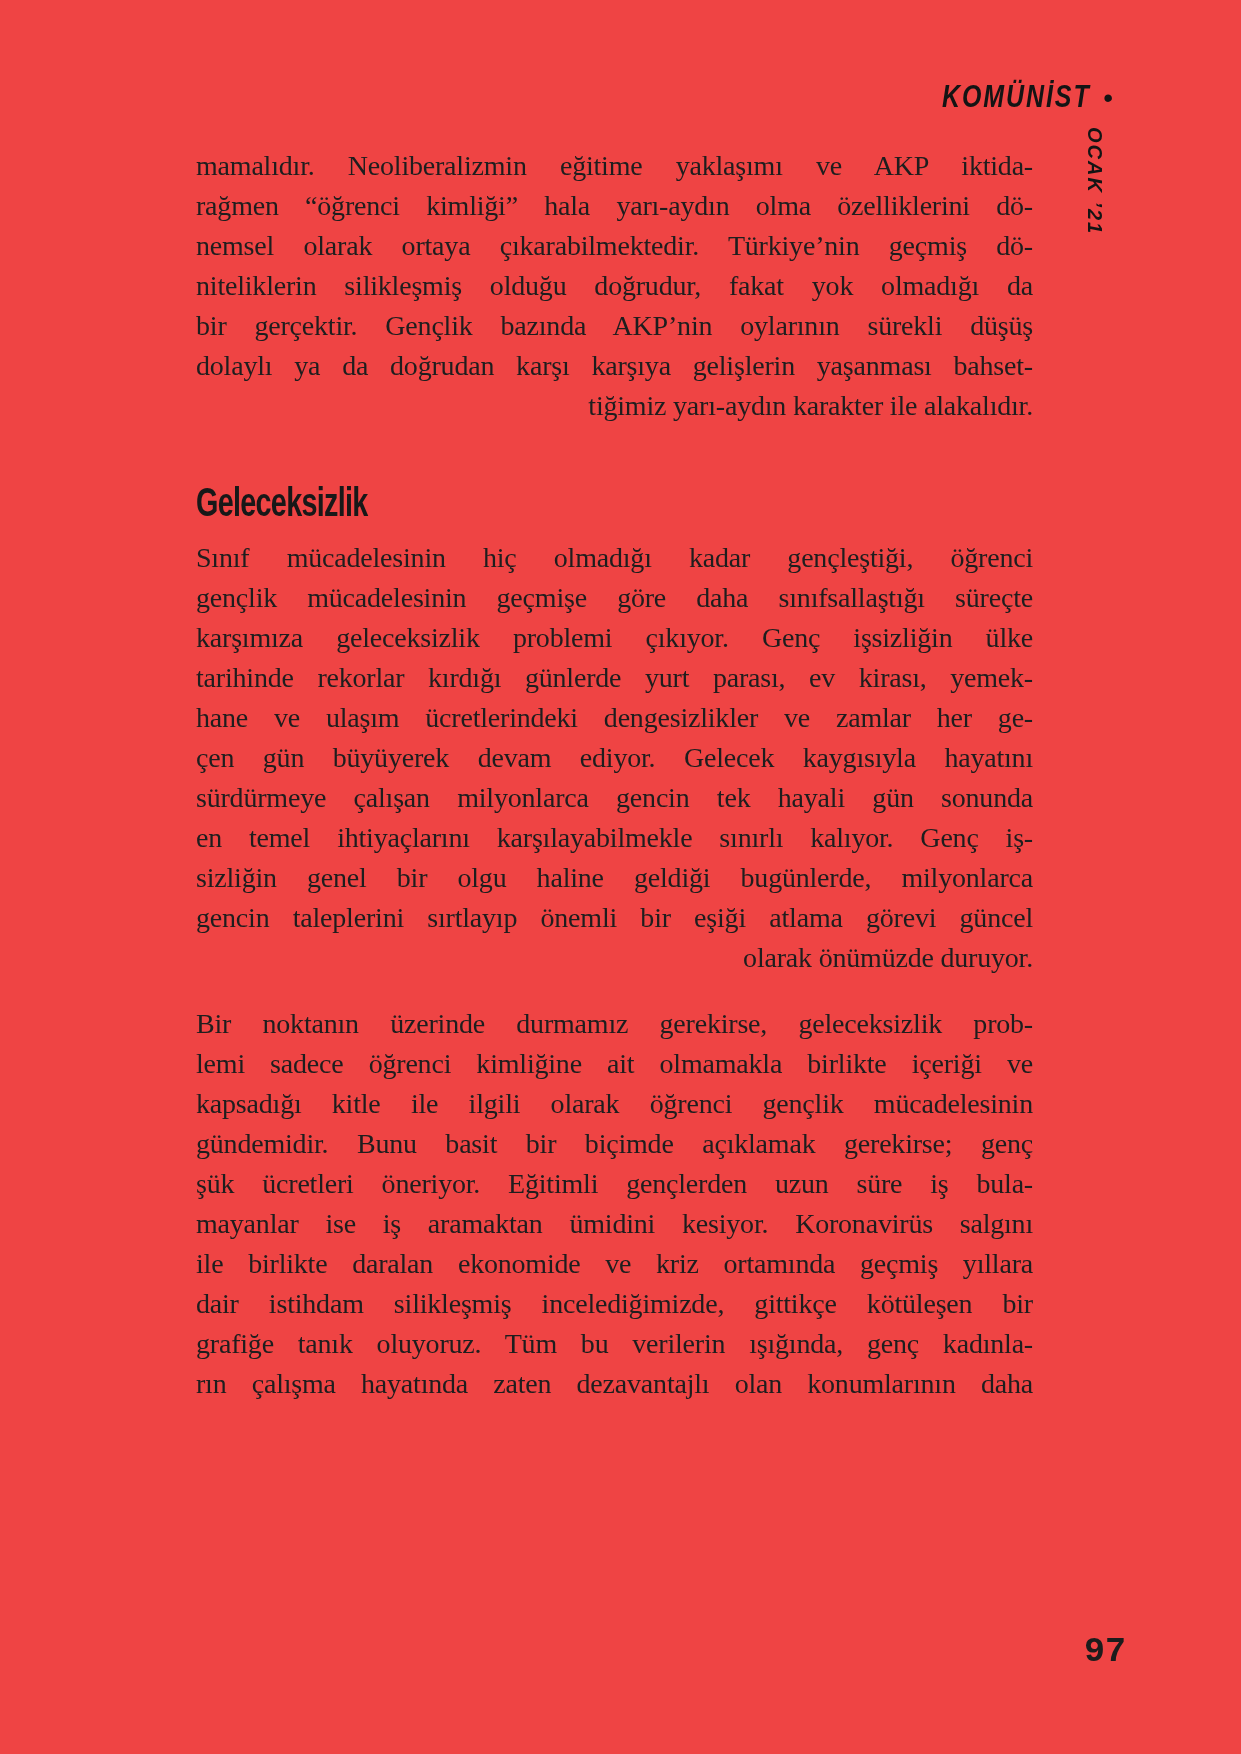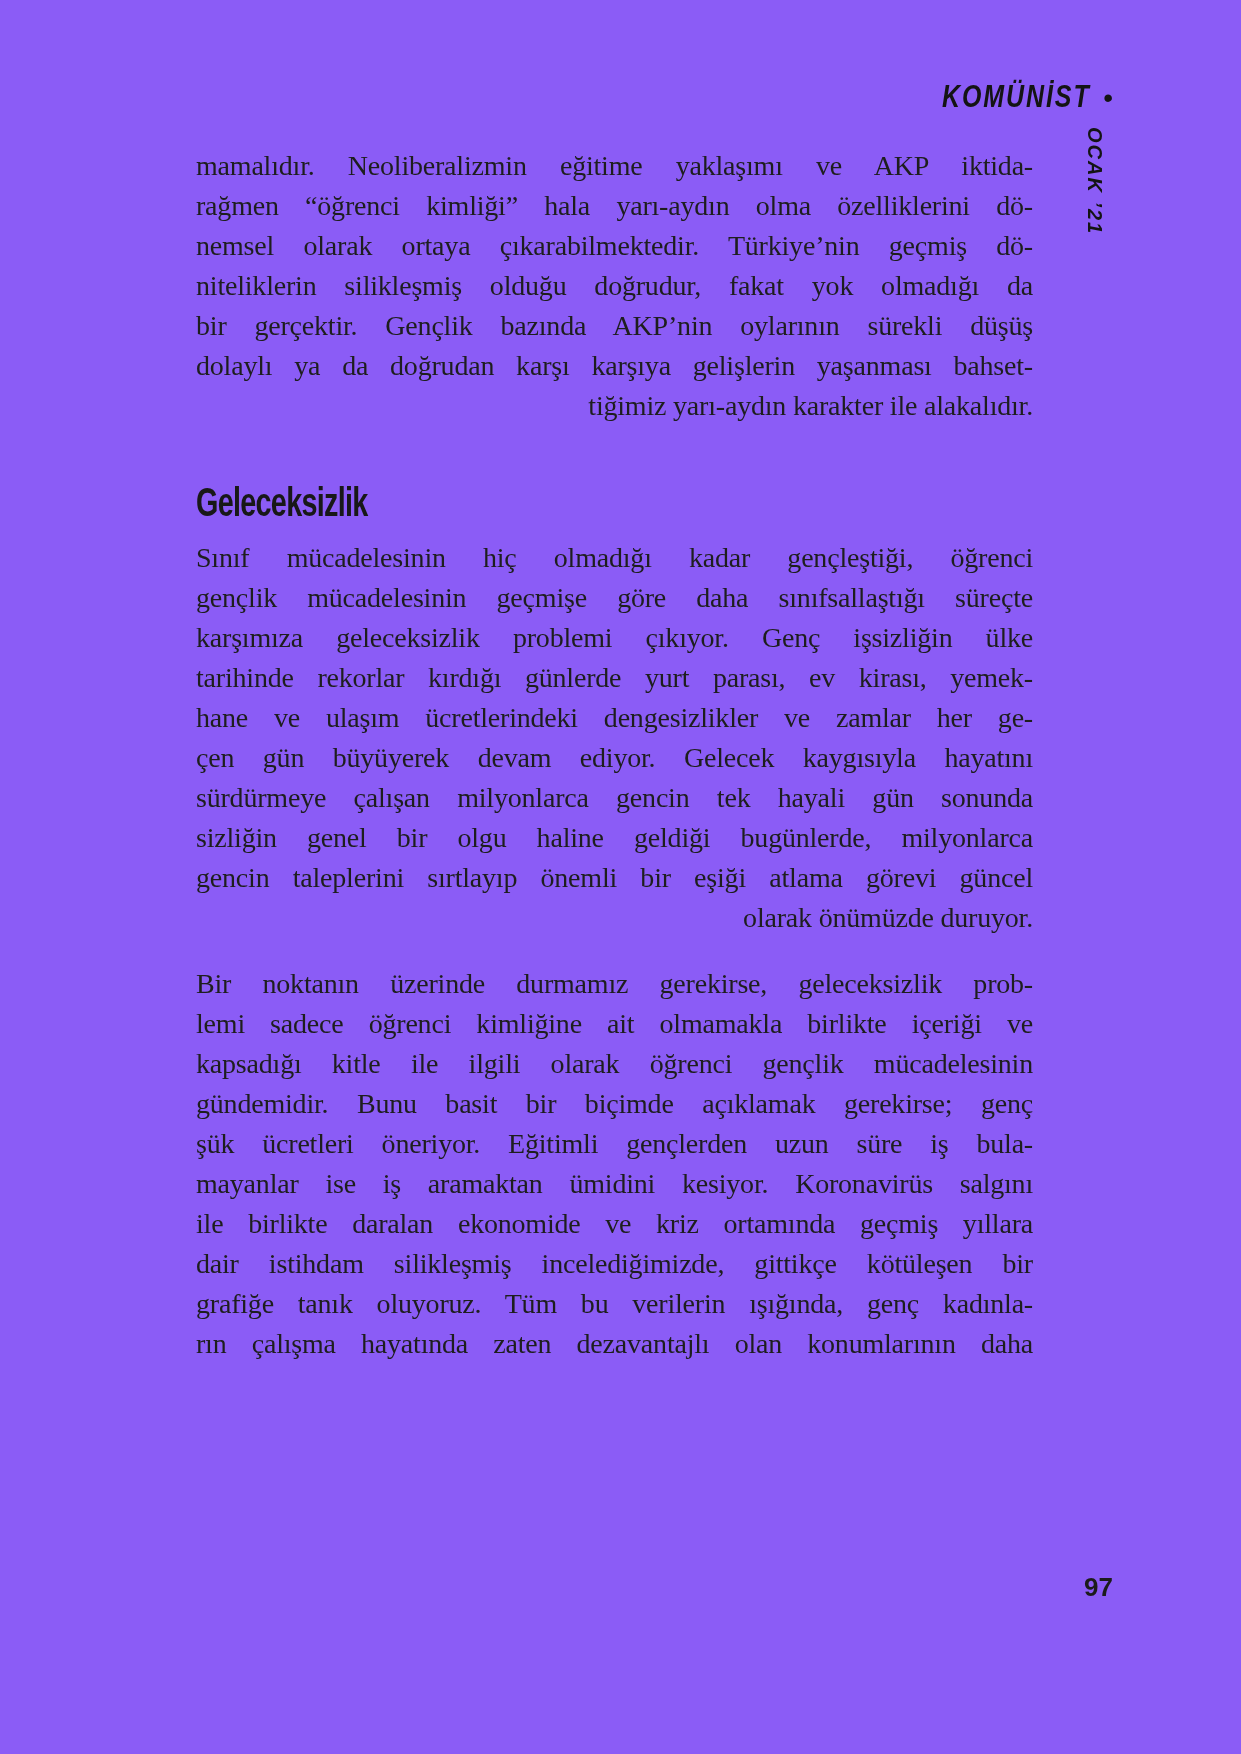--- a/index.html
+++ b/index.html
@@ -5,21 +5,21 @@
 <style>
   html, body {
     margin: 0;
     padding: 0;
     background: #ffffff;
   }
   .page {
     position: relative;
     width: 1241px;
     height: 1754px;
-    background: #8b5cf6;
+    background: #ef4444;
     overflow: hidden;
     font-family: "Liberation Serif", serif;
   }
 
   
   .running-header {
     position: absolute;
     top: 78px;
     right: 128px;
     display: flex;
@@ -93,24 +93,24 @@
     margin: 56px 0 16px 0;
     transform: scaleX(0.72);
     transform-origin: 0 50%;
     white-space: nowrap;
   }
 
   
   .page-number {
     position: absolute;
     left: 1084px;
-    top: 1572px;
-    font-family: Liberation Sans, sans-serif;
+    top: 1632px;
+    font-family: Liberation Mono, monospace;
     font-weight: 700;
-    font-size: 26px;
+    font-size: 35px;
     color: #1c1c1c;
   }
 </style>
 </head>
 <body>
 
 <div class="page">
 
   <div class="running-header">
     <span class="magazine-title">KOMÜNİST</span>
@@ -131,20 +131,21 @@
       </div>
       <h2 class="section-heading">Geleceksizlik</h2>
       <div class="paragraph">
         <div class="line j">Sınıf mücadelesinin hiç olmadığı kadar gençleştiği, öğrenci</div>
         <div class="line j">gençlik mücadelesinin geçmişe göre daha sınıfsallaştığı süreçte</div>
         <div class="line j">karşımıza geleceksizlik problemi çıkıyor. Genç işsizliğin ülke</div>
         <div class="line j">tarihinde rekorlar kırdığı günlerde yurt parası, ev kirası, yemek-</div>
         <div class="line j">hane ve ulaşım ücretlerindeki dengesizlikler ve zamlar her ge-</div>
         <div class="line j">çen gün büyüyerek devam ediyor. Gelecek kaygısıyla hayatını</div>
         <div class="line j">sürdürmeye çalışan milyonlarca gencin tek hayali gün sonunda</div>
+        <div class="line j">en temel ihtiyaçlarını karşılayabilmekle sınırlı kalıyor. Genç iş-</div>
         <div class="line j">sizliğin genel bir olgu haline geldiği bugünlerde, milyonlarca</div>
         <div class="line j">gencin taleplerini sırtlayıp önemli bir eşiği atlama görevi güncel</div>
         <div class="line">olarak önümüzde duruyor.</div>
       </div>
       <div class="paragraph">
         <div class="line j">Bir noktanın üzerinde durmamız gerekirse, geleceksizlik prob-</div>
         <div class="line j">lemi sadece öğrenci kimliğine ait olmamakla birlikte içeriği ve</div>
         <div class="line j">kapsadığı kitle ile ilgili olarak öğrenci gençlik mücadelesinin</div>
         <div class="line j">gündemidir. Bunu basit bir biçimde açıklamak gerekirse; genç</div>
         <div class="line j">şük ücretleri öneriyor. Eğitimli gençlerden uzun süre iş bula-</div>

